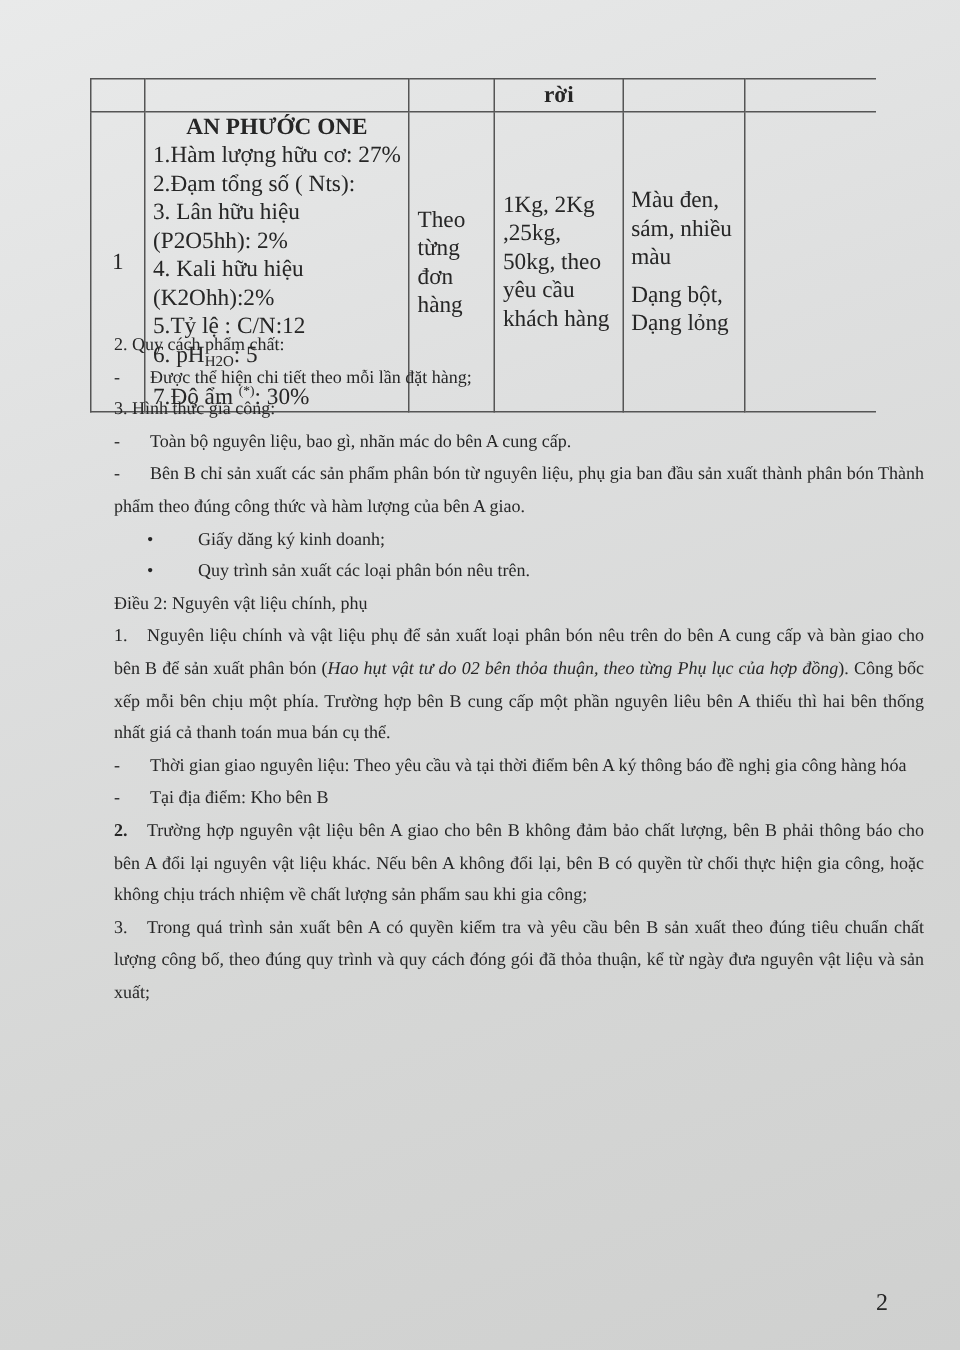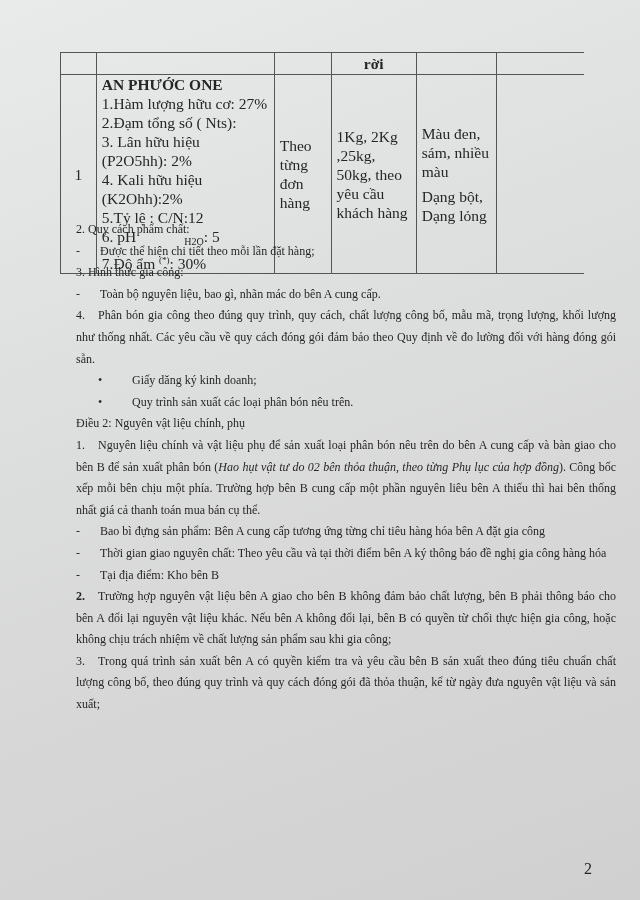--- a/index.html
+++ b/index.html
@@ -17,22 +17,22 @@
     font-size: 15.5px; line-height: 19px;
   }
   table.spec td { border: 1.2px solid #555; vertical-align: middle; padding: 0 5px; }
   table.spec tr.head td { height: 21px; text-align: center; font-weight: bold; }
   td.c1 { width: 30px; text-align: center; }
   td.c2 { width: 190px; }
   td.c3 { width: 50px; margin-left: 24px; }
   td.c4 { width: 85px; }
   td.c5 { width: 80px; }
   td.c6 { width: 100px; border-right: none !important; }
-  .prod-title { text-align: left; font-weight: bold; }
-  .sub { font-size: 10px; vertical-align: -3px; margin-left: 48px; }
+  .prod-title { text-align: center; font-weight: bold; }
+  .sub { font-size: 10px; vertical-align: -3px; }
   .sup { font-size: 9px; vertical-align: 6px; }
   .gap { height: 6px; }
   .body-text {
     position: absolute; left: 76px; top: 207px; width: 540px;
     font-size: 12px; line-height: 21.6px;
   }
   .body-text p { margin: 0; text-align: justify; }
   .dash { display: inline-block; width: 24px; }
   .num { display: inline-block; width: 22px; }
   .indent { text-indent: 24px; }
@@ -80,32 +80,31 @@
       <td class="c6"></td>
     </tr>
   </tbody>
     </table>
 
   <div class="body-text">
     <p>2.  Quy cách phẩm chất:</p>
     <p><span class="dash">-</span><span>Được thể hiện chi tiết theo mỗi lần đặt hàng;</span></p>
     <p>3.  Hình thức gia công:</p>
     <p><span class="dash">-</span><span>Toàn bộ nguyên liệu, bao gì, nhãn mác do bên A cung cấp.</span></p>
-    <p><span class="num">4.</span><span>Phân bón gia công theo đúng quy trình, quy cách, chất lượng công bố, mẫu mã, trọng lượng, khối lượng như thống nhất. Các yêu cầu về quy cách đóng gói đảm bảo theo Quy định về đo lường đối với hàng đóng gói sẵn.</span></p>
+    <p><span class="dash">-</span><span>Bên B chỉ sản xuất các sản phẩm phân bón từ nguyên liệu, phụ gia ban đầu sản xuất thành phân bón Thành phẩm theo đúng công thức và hàm lượng của bên A giao.</span></p>
     <div class="bullet">
         <span class="dot">•</span>
         <span>Giấy dăng ký kinh doanh;</span>
       </div>
     <div class="bullet">
         <span class="dot">•</span>
         <span>Quy trình sản xuất các loại phân bón nêu trên.</span>
       </div>
     <p class="heading">Điều 2: Nguyên vật liệu chính, phụ</p>
     <p><span class="num">1.</span><span>Nguyên liệu chính và vật liệu phụ để sản xuất loại phân bón nêu trên do bên A cung cấp và bàn giao cho bên B để sản xuất phân bón (</span><span class="ital">Hao hụt vật tư do 02 bên thỏa thuận, theo từng Phụ lục của hợp đồng</span><span>). Công bốc xếp mỗi bên chịu một phía. Trường hợp bên B cung cấp một phần nguyên liêu bên A thiếu thì hai bên thống nhất giá cả thanh toán mua bán cụ thể.</span></p>
-    <p><span class="dash">-</span><span>Bao bì đựng sản phẩm: Bên A cung cấp tương ứng từng chỉ tiêu hàng hóa bên A đặt gia công</span></p>
-    <p><span class="dash">-</span><span>Thời gian giao nguyên chất: Theo yêu cầu và tại thời điểm bên A ký thông báo đề nghị gia công hàng hóa</span></p>
+    <p><span class="dash">-</span><span>Thời gian giao nguyên liệu: Theo yêu cầu và tại thời điểm bên A ký thông báo đề nghị gia công hàng hóa</span></p>
     <p><span class="dash">-</span><span>Tại địa điểm: Kho bên B</span></p>
     <p><span class="num b">2.</span><span>Trường hợp nguyên vật liệu bên A giao cho bên B không đảm bảo chất lượng, bên B phải thông báo cho bên A đổi lại nguyên vật liệu khác. Nếu bên A không đổi lại, bên B có quyền từ chối thực hiện gia công, hoặc không chịu trách nhiệm về chất lượng sản phẩm sau khi gia công;</span></p>
     <p><span class="num">3.</span><span>Trong quá trình sản xuất bên A có quyền kiểm tra và yêu cầu bên B sản xuất theo đúng tiêu chuẩn chất lượng công bố, theo đúng quy trình và quy cách đóng gói đã thỏa thuận, kể từ ngày đưa nguyên vật liệu và sản xuất;</span></p>
   </div>
 
   <div class="pageno">2</div>
 </div>
 
 </body></html>

